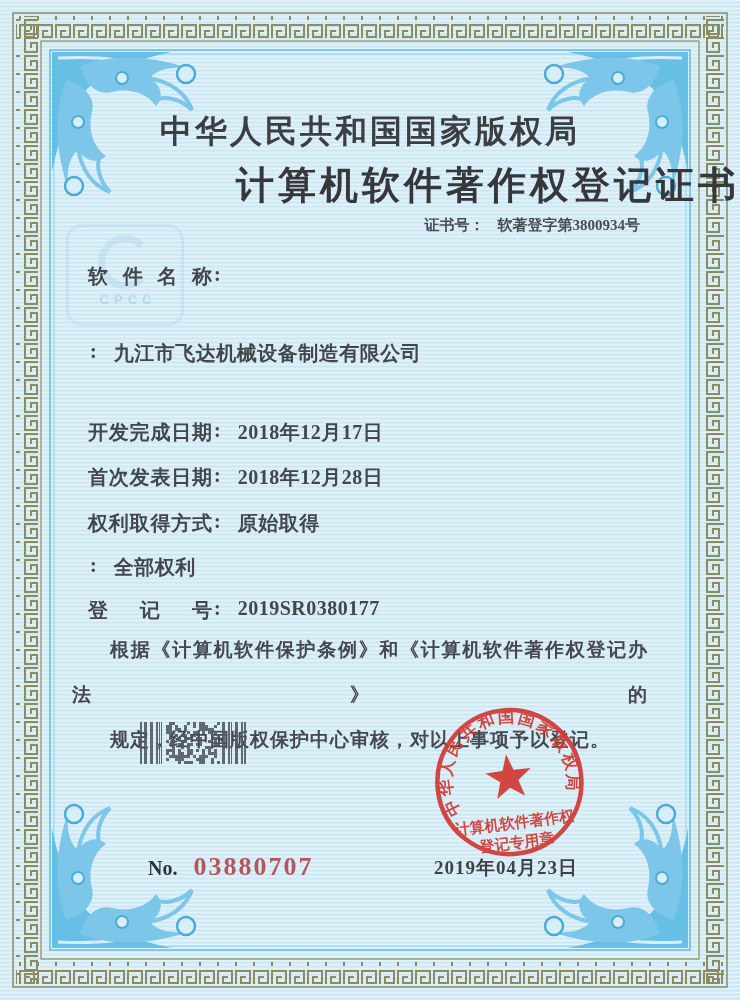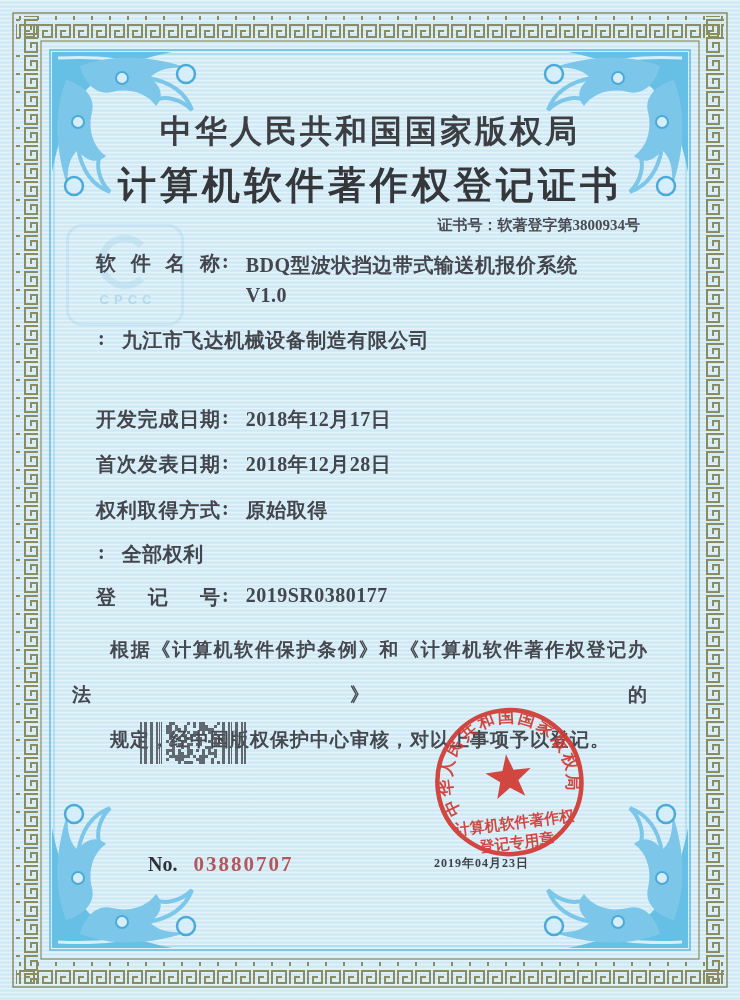--- a/index.html
+++ b/index.html
@@ -11,47 +11,47 @@
         rgba(255,255,255,0.40) 0px, rgba(255,255,255,0.40) 1px,
         rgba(183,222,240,0.45) 2px, rgba(211,236,247,0.1) 3px,
         rgba(211,236,247,0.1) 4px);
     font-family:"Liberation Serif","DejaVu Serif",serif;
     color:#3f4247;
   }
   .frame{position:absolute;left:0;top:0;z-index:1;}
   
   .title1{position:absolute;top:110px;left:0;width:100%;text-align:center;
     font-size:32px;font-weight:bold;letter-spacing:3px;color:#3c3e42;z-index:2;}
-  .title2{position:absolute;top:160px;left:0;width:100%;text-align:center;
+  .title2{position:absolute;top:160px;left:0;width:100%;text-align:right;
     font-size:38px;font-weight:bold;letter-spacing:4px;color:#35373b;z-index:2;}
   .certno{position:absolute;top:216px;right:100px;font-size:15px;color:#494c52;
     z-index:2;font-weight:600;}
-  .certno .cv{text-align:right;}
-  
-  .row{position:absolute;left:96px;display:flex;align-items:flex-start;
-    font-size:20px;font-weight:600;color:#43464c;z-index:2;}
+  .certno .cv{margin-left:13px;text-align:right;}
+  
+  .row{position:absolute;left:88px;display:flex;align-items:flex-start;
+    font-size:20px;font-weight:600;color:#43464c;z-index:2;margin-top:13px;}
   .lbl{display:inline-block;width:124px;text-align:justify;text-align-last:justify;
     white-space:nowrap;}
   .colon{margin-left:2px;}
   .val{margin-left:17px;letter-spacing:0.5px;white-space:nowrap;}
   .val .v2{line-height:30px;}
   .val .v1{line-height:30px;}
   
   .bodypar{position:absolute;left:72px;top:627px;width:576px;z-index:2;
     font-size:19px;line-height:45px;color:#45484e;letter-spacing:1px;font-weight:600;}
   .bodypar .l1{text-indent:2em;text-align:justify;text-align-last:justify;}
   .bodypar .l2{text-align:center;}
   
   .barcode{position:absolute;left:140px;top:722px;z-index:2;}
   
   .serial{position:absolute;left:148px;top:852px;font-size:20px;color:#2e3237;
     z-index:2;font-weight:600;}
-  .serial .num{color:#b4575c;margin-left:16px;letter-spacing:2px;font-size:21px;}
-  
-  .sealdate{position:absolute;left:434px;top:855px;font-size:12px;color:#3e4146;
+  .serial .num{color:#b4575c;margin-left:16px;letter-spacing:2px;font-size:26px;}
+  
+  .sealdate{position:absolute;left:434px;top:855px;font-size:19px;color:#3e4146;
     letter-spacing:1px;font-weight:600;z-index:3;text-align:right;}
   .seal{position:absolute;left:426px;top:700px;z-index:4;opacity:0.93;
     transform:rotate(-7deg);}
   
   .wm{position:absolute;left:66px;top:224px;width:112px;height:96px;z-index:1;
     border:3px solid rgba(140,195,225,0.40);border-radius:16px;opacity:0.55;}
   .wm-c{width:40px;height:40px;border:7px solid rgba(140,195,225,0.45);
     border-radius:50%;border-right-color:transparent;margin:8px auto 3px auto;}
   .wm-text{text-align:center;color:rgba(115,180,212,0.65);font-size:13px;
     letter-spacing:5px;font-weight:bold;font-family:"Liberation Sans",sans-serif;padding-left:6px;}
@@ -109,24 +109,20 @@
   <div class="title1">中华人民共和国国家版权局</div>
   <div class="title2">计算机软件著作权登记证书</div>
 
   <div class="certno">
     <span>证书号：</span><span class="cv">软著登字第3800934号</span>
   </div>
 
   <div class="row" style="top:250px">
     <span class="lbl">软 件 名 称</span>
     <span class="colon">:</span>
-    <span class="val">
-      <div class="v1">BDQ型波状挡边带式输送机报价系统</div>
-      <div class="v2">V1.0</div>
-    </span>
   </div>
   <div class="row" style="top:327px">
     <span class="colon">:</span>
     <span class="val">九江市飞达机械设备制造有限公司</span>
   </div>
   <div class="row" style="top:406px">
     <span class="lbl">开发完成日期</span>
     <span class="colon">:</span>
     <span class="val">2018年12月17日</span>
   </div>

